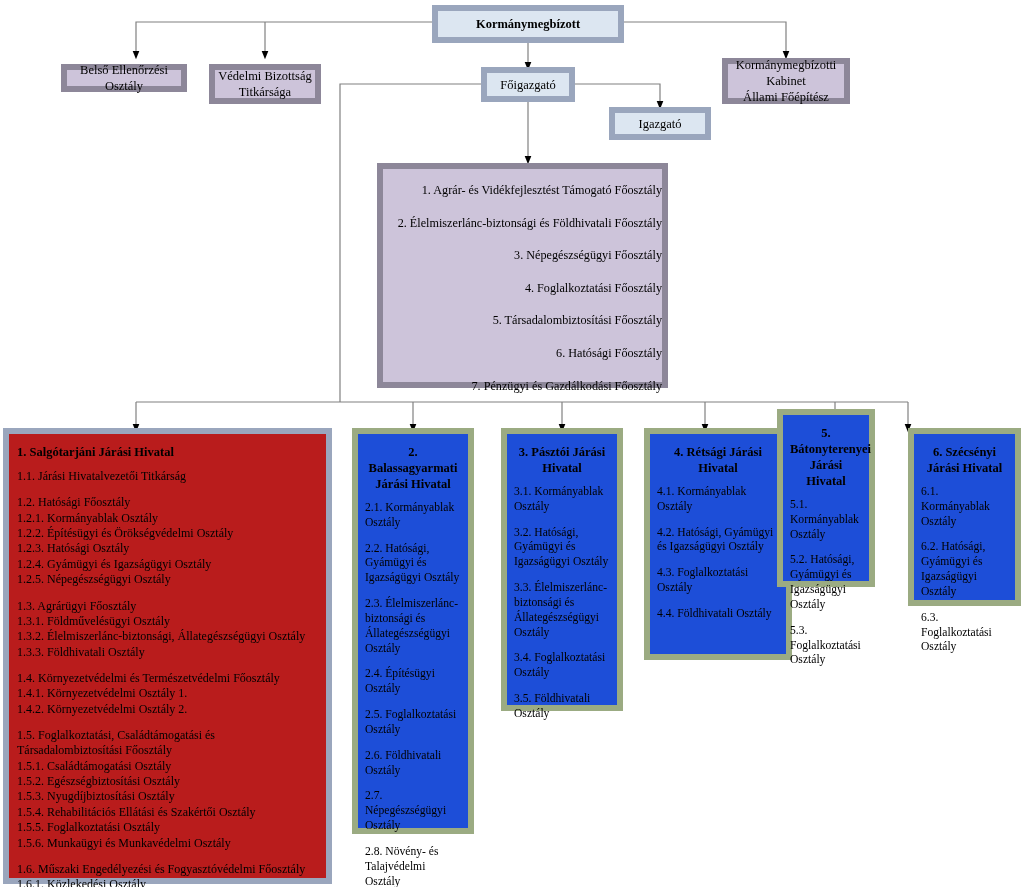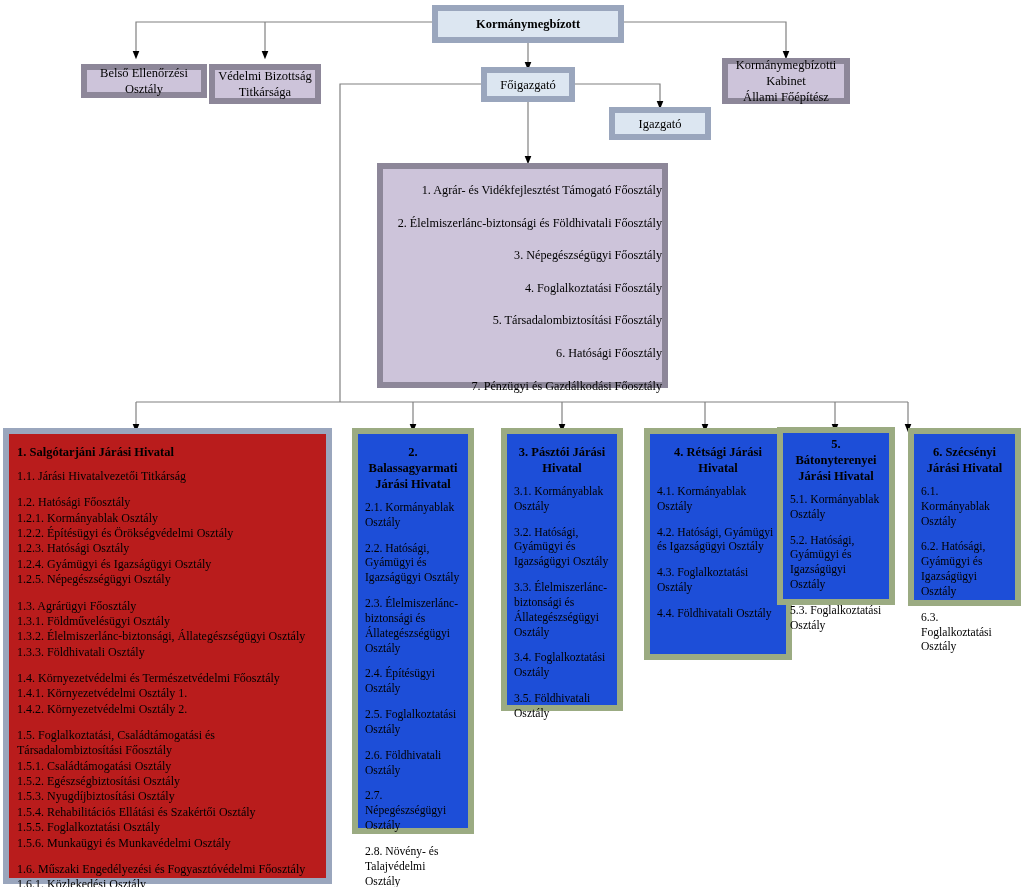--- a/index.html
+++ b/index.html
@@ -130,21 +130,21 @@
       <path d="M705,402 L705,428" marker-end="url(#arrow)"></path>
       <path d="M835,402 L835,428" marker-end="url(#arrow)"></path>
       <path d="M908,402 L908,428" marker-end="url(#arrow)"></path>
     </g>
   </svg>
 
   <div class="node blue" style="left:432px; top:5px; width:192px; height:38px;">
     <span class="title-top">Kormánymegbízott</span>
   </div>
 
-  <div class="node purple" style="left:81px; top:64px; width:126px; height:34px;">
+  <div class="node purple" style="left:61px; top:64px; width:126px; height:28px;">
     <span class="plain multiline">Belső Ellenőrzési<br>Osztály</span>
   </div>
 
   <div class="node purple" style="left:209px; top:64px; width:112px; height:40px;">
     <span class="plain multiline">Védelmi Bizottság<br>Titkársága</span>
   </div>
 
   <div class="node purple" style="left:722px; top:58px; width:128px; height:46px;">
     <span class="plain multiline">Kormánymegbízotti<br>Kabinet<br>Állami Főépítész</span>
   </div>
@@ -231,21 +231,21 @@
   </div>
 
   <div class="node green" style="left:644px; top:428px; width:148px; height:232px; padding:10px 7px 0 7px;">
     <div class="list-title">4. Rétsági Járási Hivatal</div>
     <div class="dgrp">4.1. Kormányablak Osztály</div>
     <div class="dgrp">4.2. Hatósági, Gyámügyi és Igazságügyi Osztály</div>
     <div class="dgrp">4.3. Foglalkoztatási Osztály</div>
     <div class="dgrp">4.4. Földhivatali Osztály</div>
   </div>
 
-  <div class="node green" style="left:777px; top:427px; width:118px; height:178px; padding:3px 7px 0 7px;">
+  <div class="node green" style="left:777px; top:409px; width:98px; height:178px; padding:10px 7px 0 7px;">
     <div class="list-title">5. Bátonyterenyei Járási Hivatal</div>
     <div class="dgrp">5.1. Kormányablak Osztály</div>
     <div class="dgrp">5.2. Hatósági, Gyámügyi és Igazságügyi Osztály</div>
     <div class="dgrp">5.3. Foglalkoztatási Osztály</div>
   </div>
 
   <div class="node green" style="left:908px; top:428px; width:113px; height:178px; padding:10px 7px 0 7px;">
     <div class="list-title">6. Szécsényi Járási Hivatal</div>
     <div class="dgrp">6.1. Kormányablak Osztály</div>
     <div class="dgrp">6.2. Hatósági, Gyámügyi és Igazságügyi Osztály</div>

